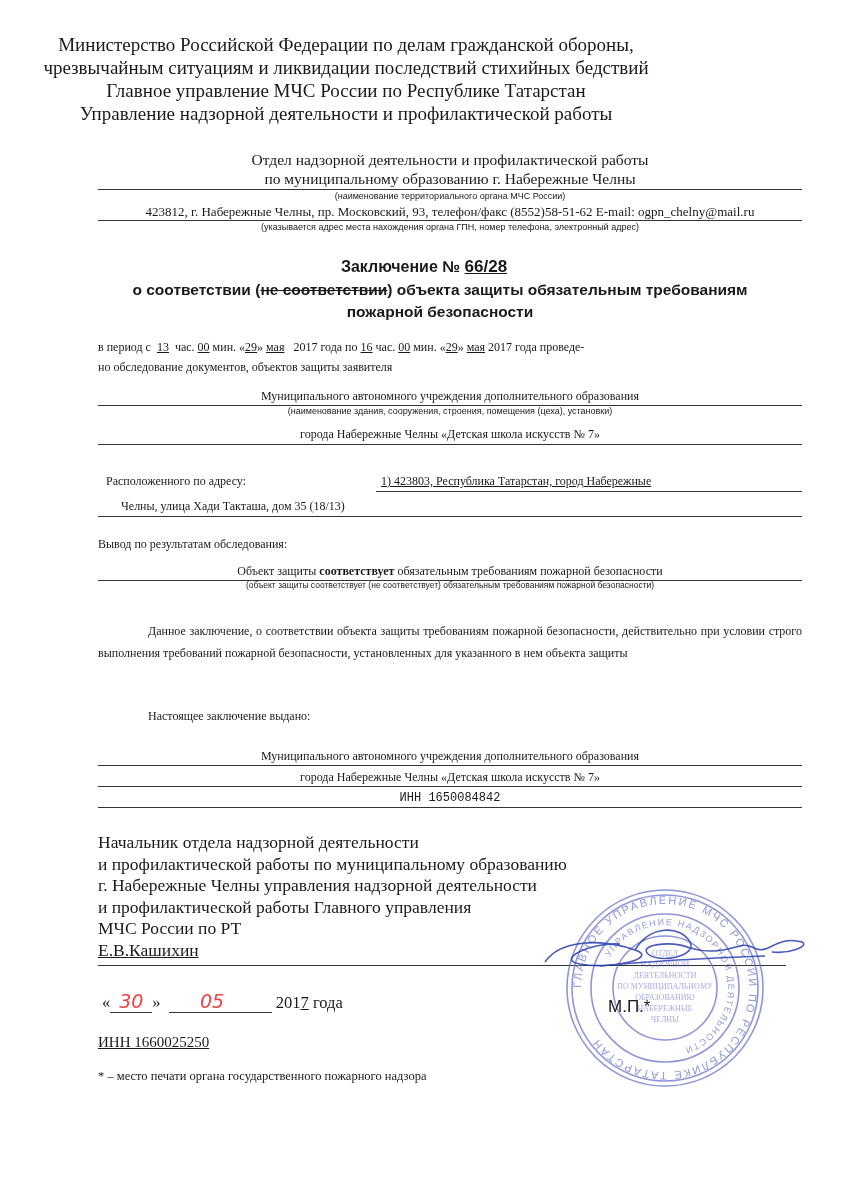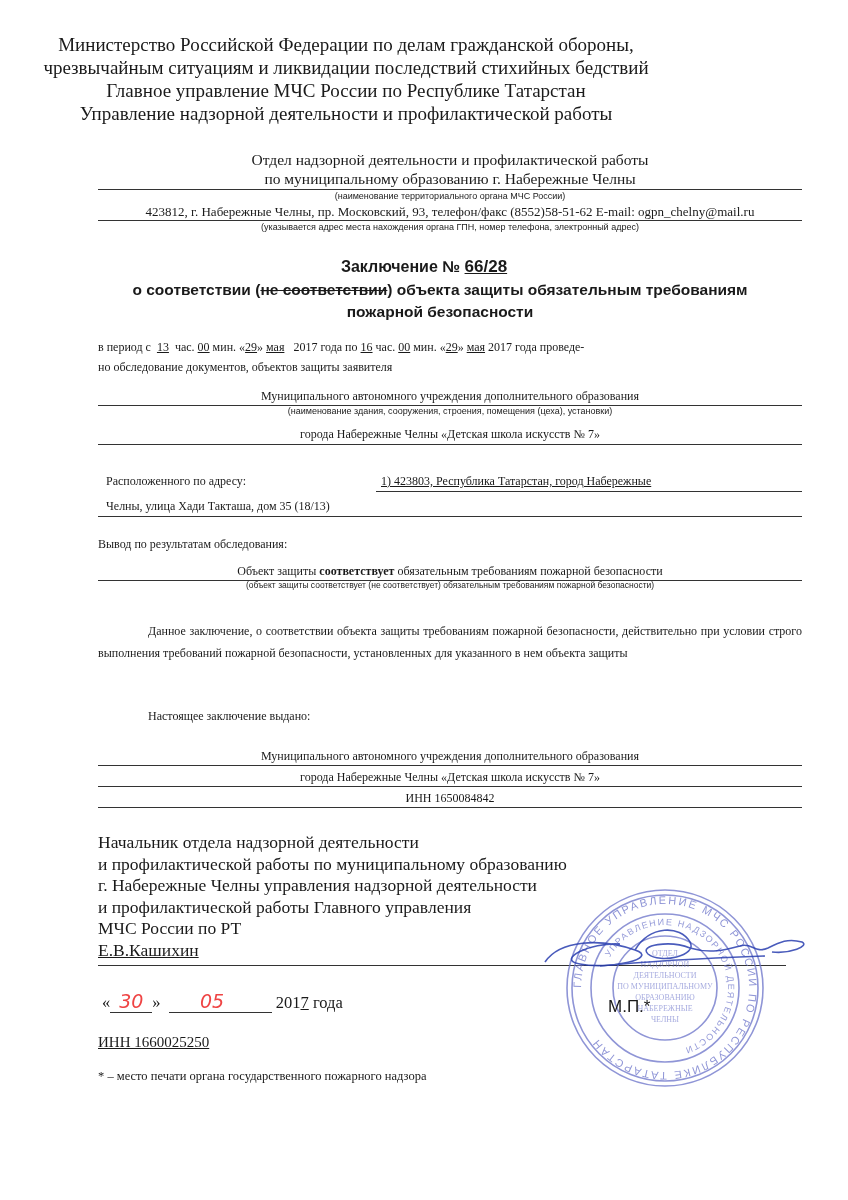--- a/index.html
+++ b/index.html
@@ -68,38 +68,38 @@
 
 <div class="abs t16 center" style="left:98px;width:704px;top:386px;">Муниципального автономного учреждения дополнительного образования</div>
 <div class="line" style="left:98px;width:704px;top:405px;"></div>
 <div class="abs cap center" style="left:98px;width:704px;top:406px;">(наименование здания, сооружения, строения, помещения (цеха), установки)</div>
 <div class="abs t16 center" style="left:98px;width:704px;top:424px;">города Набережные Челны «Детская школа искусств № 7»</div>
 <div class="line" style="left:98px;width:704px;top:444px;"></div>
 
 <div class="abs t16" style="left:106px;top:471px;">Расположенного по адресу:</div>
 <div class="abs t16" style="left:381px;top:471px;text-decoration:underline;">1) 423803, Республика Татарстан, город Набережные</div>
 <div class="line" style="left:376px;width:426px;top:491px;"></div>
-<div class="abs t16" style="left:106px;top:496px;font-family:Liberation Serif, serif;">Челны, улица Хади Такташа, дом 35 (18/13)</div>
+<div class="abs t16" style="left:121px;top:496px;font-family:Liberation Serif, serif;">Челны, улица Хади Такташа, дом 35 (18/13)</div>
 <div class="line" style="left:98px;width:704px;top:516px;"></div>
 
 <div class="abs t16" style="left:98px;top:534px;">Вывод по результатам обследования:</div>
 <div class="abs t16 center" style="left:98px;width:704px;top:561px;">
   <span>Объект защиты </span><span class="b">соответствует</span><span> обязательным требованиям пожарной безопасности</span>
 </div>
 <div class="line" style="left:98px;width:704px;top:580px;"></div>
 <div class="abs cap center" style="left:98px;width:704px;top:580px;font-size:8.5px;">(объект защиты соответствует (не соответствует) обязательным требованиям пожарной безопасности)</div>
 
 <div class="abs t16" style="left:98px;width:704px;top:620px;text-indent:50px;text-align:justify;line-height:22px;">Данное заключение, о соответствии объекта защиты требованиям пожарной безопасности, действительно при условии строго выполнения требований пожарной безопасности, установленных для указанного в нем объекта защиты</div>
 
 <div class="abs t16" style="left:148px;top:706px;">Настоящее заключение выдано:</div>
 <div class="abs t16 center" style="left:98px;width:704px;top:746px;">Муниципального автономного учреждения дополнительного образования</div>
 <div class="line" style="left:98px;width:704px;top:765px;"></div>
 <div class="abs t16 center" style="left:98px;width:704px;top:767px;">города Набережные Челны «Детская школа искусств № 7»</div>
 <div class="line" style="left:98px;width:704px;top:786px;"></div>
-<div class="abs t16 center" style="left:98px;width:704px;top:788px;">ИНН 1650084842</div>
+<div class="abs t16 center" style="left:98px;width:704px;top:788px;font-family:Liberation Mono, monospace;">ИНН 1650084842</div>
 <div class="line" style="left:98px;width:704px;top:807px;"></div>
 
 <div class="abs" style="left:98px;top:832px;font-size:17.5px;line-height:21.5px;">
   <div>Начальник отдела надзорной деятельности</div>
   <div>и профилактической работы по муниципальному образованию</div>
   <div>г. Набережные Челны управления надзорной деятельности</div>
   <div>и профилактической работы Главного управления</div>
   <div>МЧС России по РТ</div>
   <div class="u">Е.В.Кашихин</div>
 </div>

